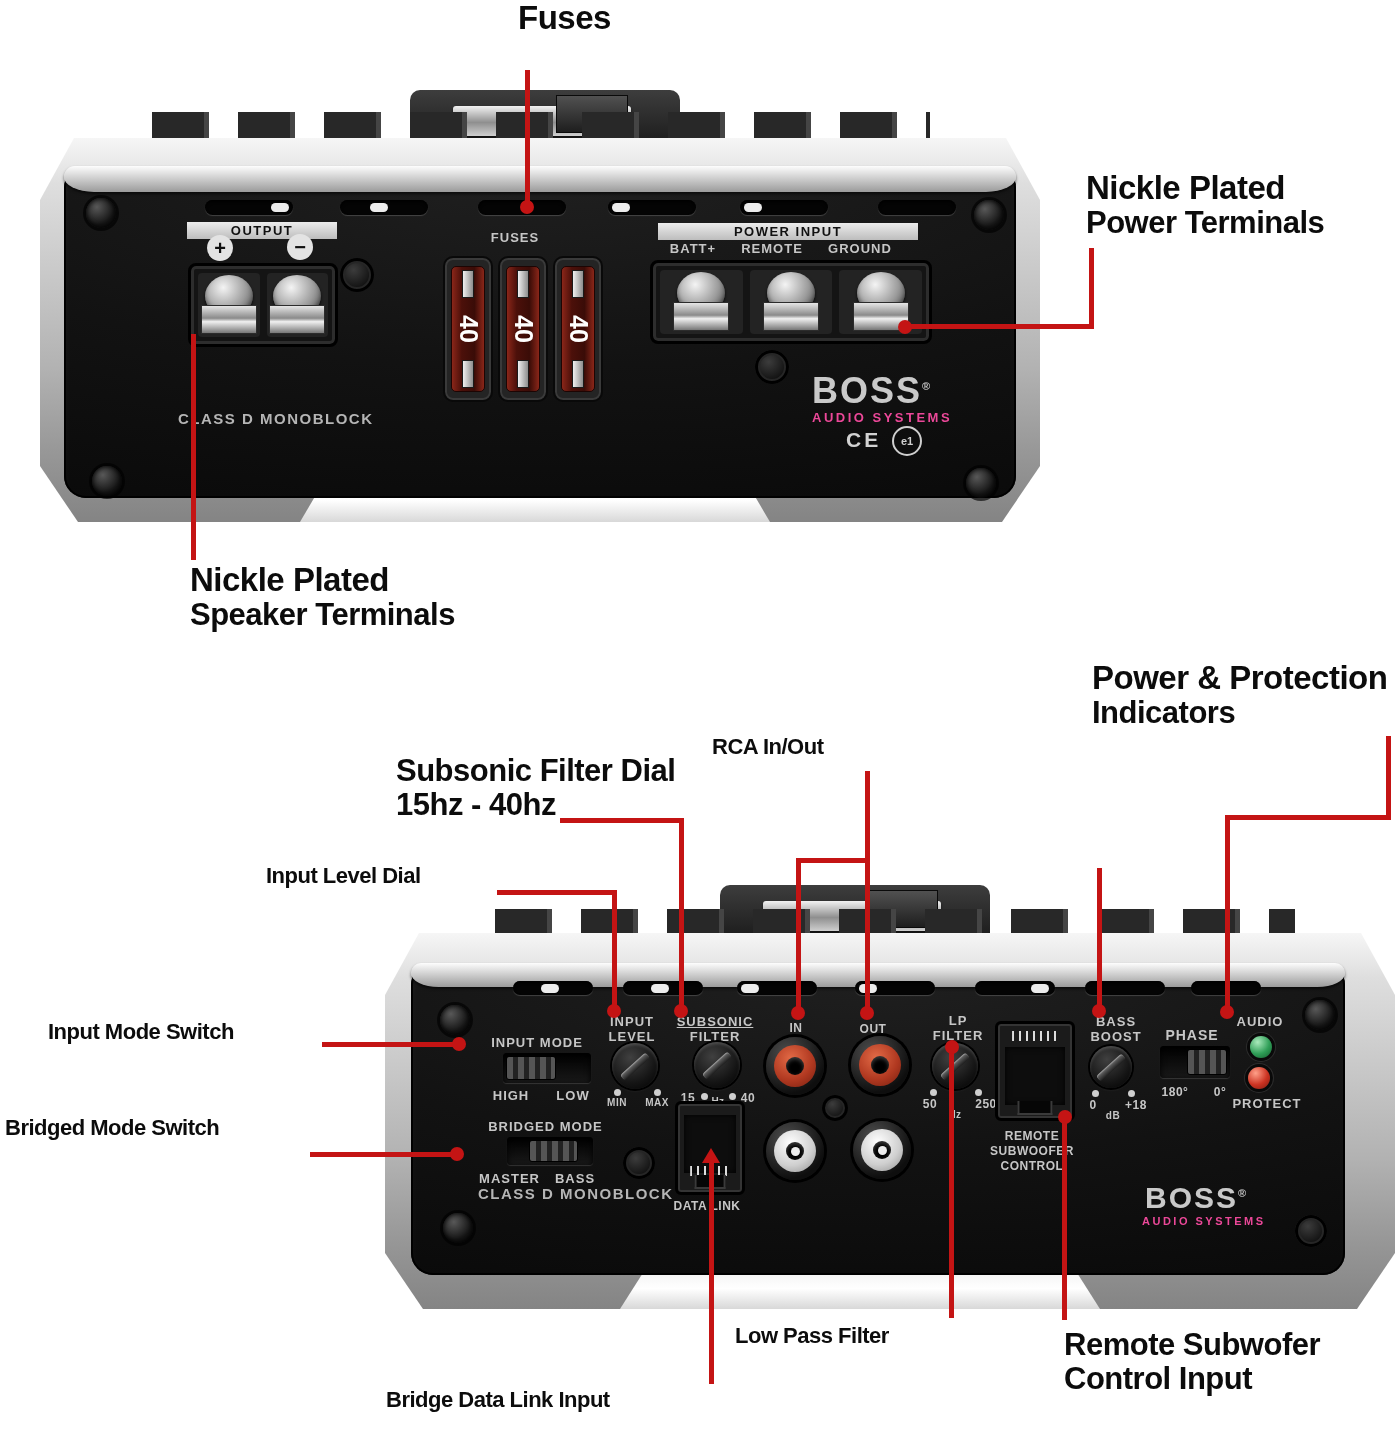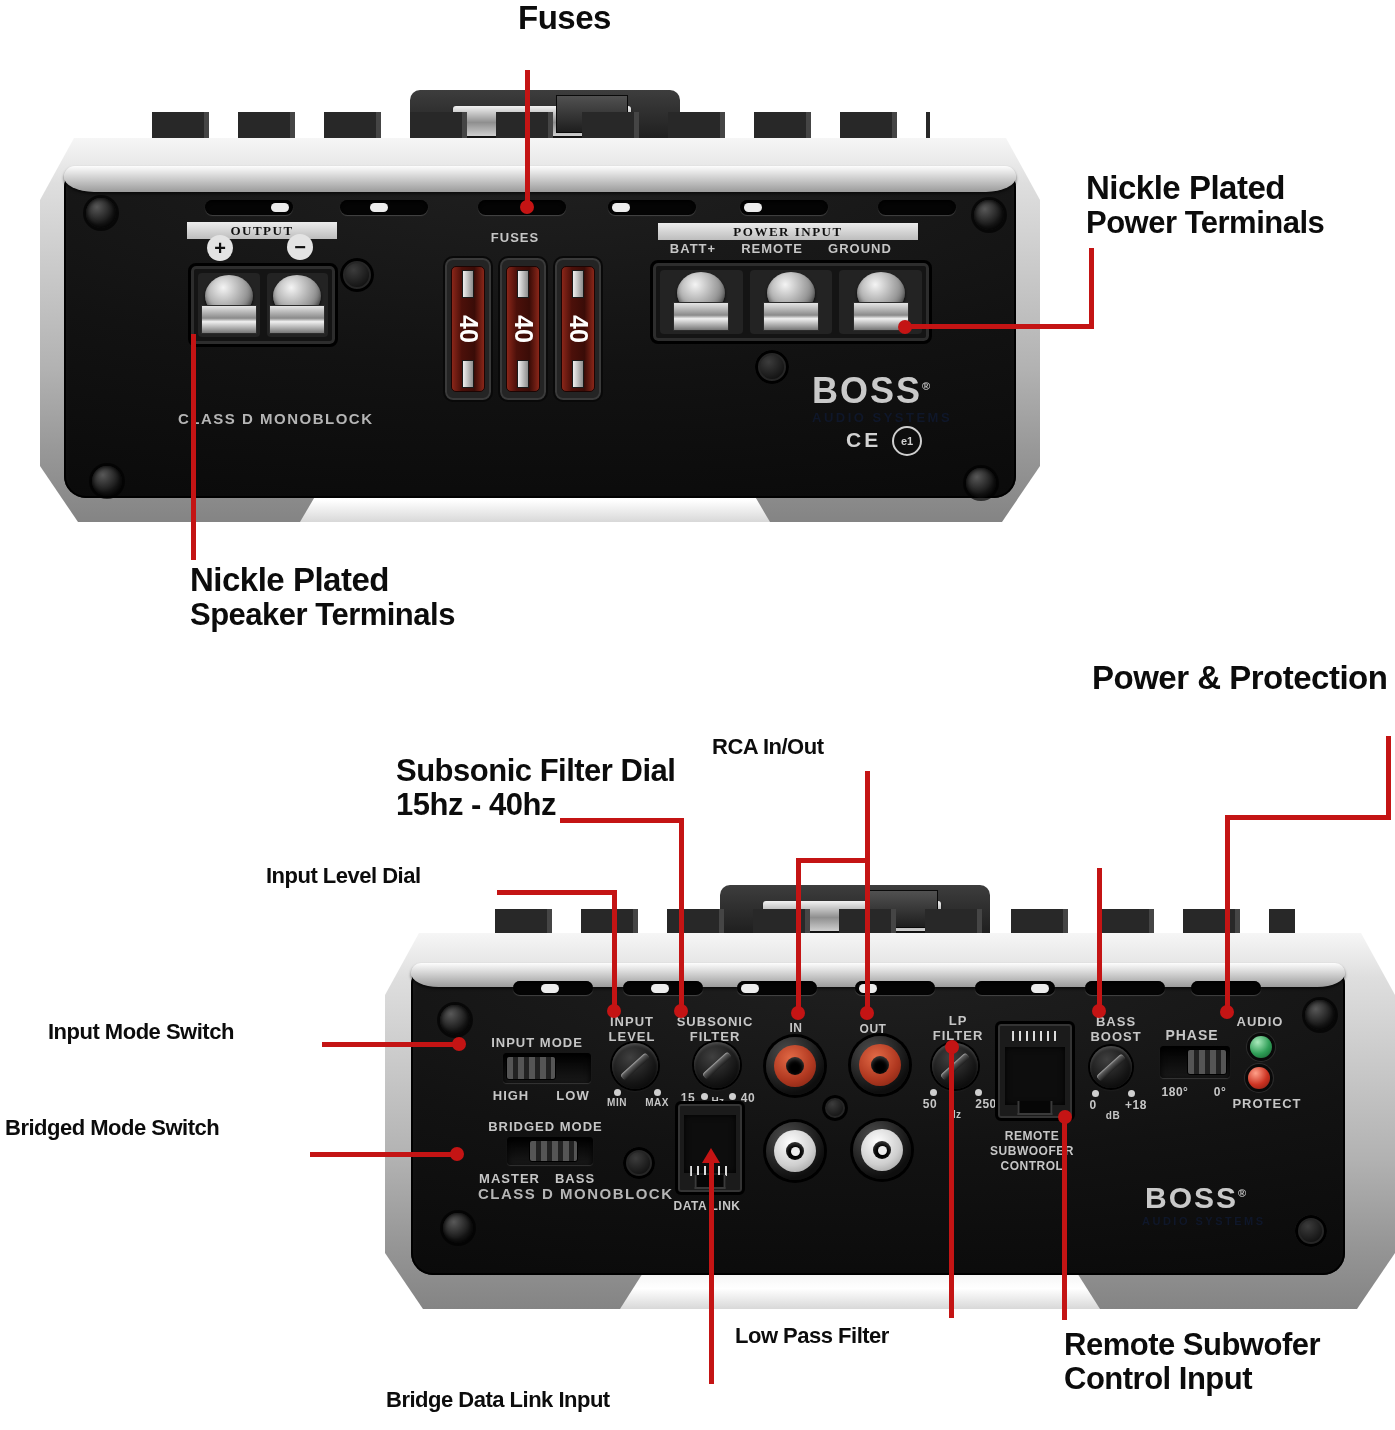--- a/index.html
+++ b/index.html
@@ -42,21 +42,21 @@
   .spark{position:absolute;width:18px;height:9px;border-radius:5px;background:#ececec;top:3px;}
   .screw{position:absolute;width:30px;height:30px;border-radius:50%;
         background:radial-gradient(circle at 36% 30%,#585858,#141414 62%,#000);
         box-shadow:0 0 0 3px rgba(0,0,0,.65),inset 0 0 5px #000;}
   .hexscrew{position:absolute;border-radius:50%;
         background:radial-gradient(circle at 40% 35%,#3c3c3c,#0c0c0c 70%);
         box-shadow:inset 0 0 0 3px #000,inset 0 0 0 5px #262626;}
 
   
   .striplabel{position:absolute;background:linear-gradient(#ececec,#bdbdbd);color:#111;font-weight:700;
-        font-size:13px;letter-spacing:1.5px;text-align:center;line-height:17px;height:17px;font-family:Liberation Serif, serif;}
+        font-size:13px;letter-spacing:1.5px;text-align:center;line-height:17px;height:17px;}
   .wlabel{position:absolute;color:#c6c6c6;font-weight:700;font-size:13px;letter-spacing:1px;
         white-space:nowrap;text-align:center;}
   .sz11{font-size:10px;letter-spacing:0.5px;}
   .sz12{font-size:12px;letter-spacing:0.5px;}
   .sz15{font-size:15px;letter-spacing:1.5px;color:#b5b5b5;}
   .pm{position:absolute;width:26px;height:26px;border-radius:50%;background:#e3e3e3;color:#101010;
         font-weight:900;font-size:20px;text-align:center;line-height:26px;}
   .tblock{position:absolute;background:#141414;border:3px solid #000;border-radius:8px;
         box-shadow:inset 0 0 0 3px #2d2d2d;display:flex;gap:7px;padding:7px;box-sizing:border-box;}
   .term{flex:1;position:relative;background:#232323;border-radius:4px;}
@@ -71,21 +71,21 @@
         background:linear-gradient(90deg,#8a2619,#4c100a 30%,#3a0c07 70%,#8a2619);}
   .blade{position:absolute;left:50%;transform:translateX(-50%);width:10px;height:26px;
         background:linear-gradient(90deg,#f0f0f0,#8d8d8d);border:1px solid #1a1a1a;}
   .blade.top{top:12px}.blade.bot{bottom:12px}
   .fuseval{position:absolute;left:50%;top:50%;transform:translate(-50%,-50%) rotate(90deg);
         color:#fff;font-weight:700;font-size:25px;}
 
   
   .bosslogo{position:absolute;color:#c9c9c9;font-weight:900;letter-spacing:2px;white-space:nowrap;}
   .bosslogo sup{font-size:11px;font-weight:700;}
-  .audiosys{position:absolute;color:#0f172a;font-weight:700;letter-spacing:2.5px;white-space:nowrap;}
+  .audiosys{position:absolute;color:#ec4899;font-weight:700;letter-spacing:2.5px;white-space:nowrap;}
   .cemark{position:absolute;color:#d2d2d2;font-weight:700;font-size:21px;letter-spacing:3px;}
   .e1mark{position:absolute;width:26px;height:26px;border:2px solid #cfcfcf;border-radius:50%;color:#cfcfcf;
         font-size:11px;font-weight:700;text-align:center;line-height:26px;}
 
   
   .switch{position:absolute;border-radius:4px;background:linear-gradient(#000,#191919);
         box-shadow:inset 0 2px 6px #000,0 1px 1px rgba(255,255,255,.14);}
   .knob{position:absolute;top:3px;bottom:3px;width:54%;border:1px solid #000;border-radius:3px;
         background:repeating-linear-gradient(90deg,#555 0 6px,#222 6px 11px);}
   .knob.left{left:3px}.knob.mid{left:26%}.knob.right{right:3px}
@@ -271,21 +271,21 @@
     <div class="hexscrew" style="left:238px;top:262px;width:32px;height:32px;"></div>
 
     <div class="wlabel" style="left:212px;top:129px;width:70px;">INPUT</div>
     <div class="wlabel" style="left:212px;top:144px;width:70px;">LEVEL</div>
     <div class="dial" style="left:227px;top:158px;"></div>
     <div class="mdot" style="left:229px;top:204px;"></div>
     <div class="mdot" style="left:269px;top:204px;"></div>
     <div class="wlabel sz11" style="left:214px;top:212px;width:36px;">MIN</div>
     <div class="wlabel sz11" style="left:254px;top:212px;width:36px;">MAX</div>
 
-    <div class="wlabel" style="left:290px;top:129px;width:80px;">SUBSONIC</div>
+    <div class="wlabel" style="left:290px;top:129px;width:80px;text-decoration:underline;">SUBSONIC</div>
     <div class="wlabel" style="left:290px;top:144px;width:80px;">FILTER</div>
     <div class="dial" style="left:309px;top:157px;"></div>
     <div class="wlabel sz12" style="left:292px;top:206px;width:22px;">15</div>
     <div class="mdot" style="left:316px;top:208px;"></div>
     <div class="wlabel sz11" style="left:324px;top:211px;width:18px;">Hz</div>
     <div class="mdot" style="left:344px;top:208px;"></div>
     <div class="wlabel sz12" style="left:352px;top:206px;width:22px;">40</div>
 
     <div class="rj" style="left:290px;top:216px;width:64px;height:88px;">
       <div class="inner"></div>
@@ -365,20 +365,21 @@
   <div class="callout" style="left:1086px;top:170px;">
     <span class="t1">Nickle Plated</span>
     <span class="t2">Power Terminals</span>
   </div>
   <div class="callout" style="left:190px;top:562px;">
     <span class="t1">Nickle Plated</span>
     <span class="t2">Speaker Terminals</span>
   </div>
   <div class="callout" style="left:1092px;top:660px;">
     <span class="t1">Power &amp; Protection</span>
+    <span class="t2">Indicators</span>
   </div>
   <div class="callout" style="left:712px;top:735px;">
     <span class="single">RCA In/Out</span>
   </div>
   <div class="callout" style="left:396px;top:754px;">
     <span class="t2">Subsonic Filter Dial</span>
     <span class="t2">15hz - 40hz</span>
   </div>
   <div class="callout" style="left:266px;top:864px;text-align:right;">
     <span class="single">Input Level Dial</span>

